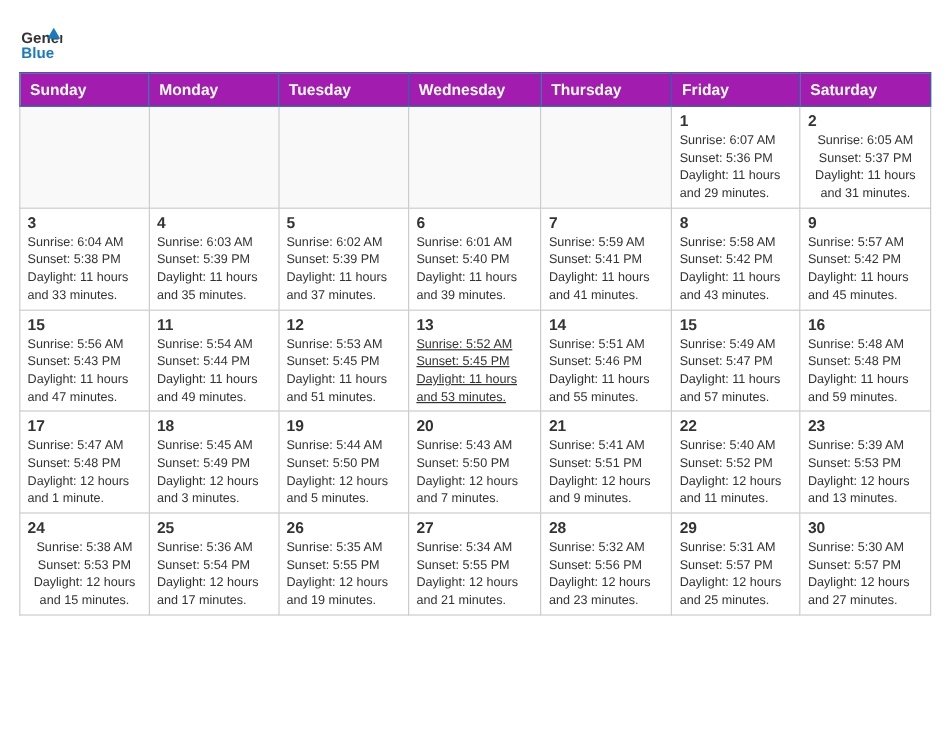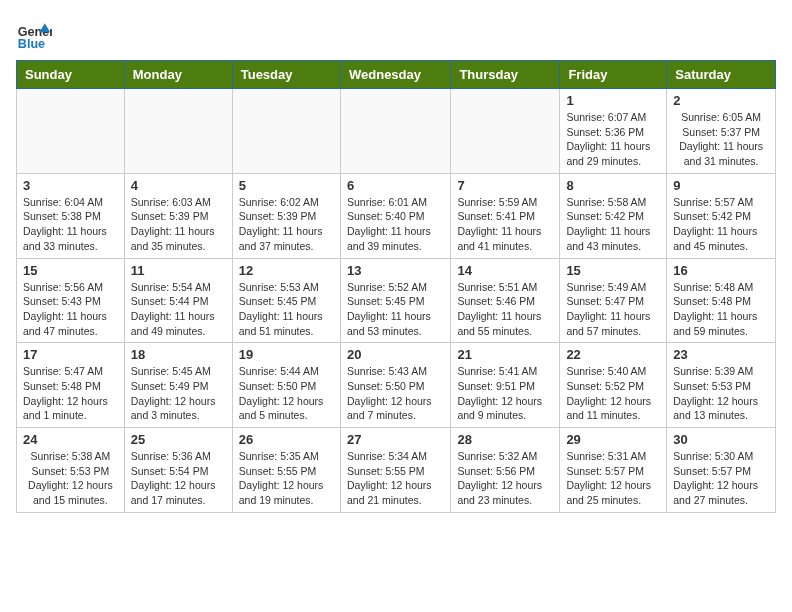--- a/index.html
+++ b/index.html
@@ -36,21 +36,21 @@
     .subtitle {
       font-size: 16px;
       color: #333;
     }
     .calendar {
       width: 100%;
       border-collapse: collapse;
       border: 1px solid #ccc;
     }
     .calendar th {
-      background-color: #4d7c0f;
+      background-color: #a21caf;
       color: #fff;
       text-align: left;
       padding: 6px 8px;
       font-size: 13px;
       border: 1px solid #2569a3;
     }
     .calendar td {
       border: 1px solid #ccc;
       vertical-align: top;
       padding: 4px 6px;
@@ -196,21 +196,21 @@
         </td>
         <td>
           <span class="day-num">12</span>
           <div class="day-info" style="white-space: pre-line;">Sunrise: 5:53 AM
 Sunset: 5:45 PM
 Daylight: 11 hours
 and 51 minutes.</div>
         </td>
         <td>
           <span class="day-num">13</span>
-          <div class="day-info" style="white-space: pre-line;">Sunrise: 5:52 AM
+          <div class="day-info" style="white-space: pre-line; text-decoration: underline;">Sunrise: 5:52 AM
 Sunset: 5:45 PM
 Daylight: 11 hours
 and 53 minutes.</div>
         </td>
         <td>
           <span class="day-num">14</span>
           <div class="day-info" style="white-space: pre-line;">Sunrise: 5:51 AM
 Sunset: 5:46 PM
 Daylight: 11 hours
 and 55 minutes.</div>
@@ -255,21 +255,21 @@
         <td>
           <span class="day-num">20</span>
           <div class="day-info" style="white-space: pre-line;">Sunrise: 5:43 AM
 Sunset: 5:50 PM
 Daylight: 12 hours
 and 7 minutes.</div>
         </td>
         <td>
           <span class="day-num">21</span>
           <div class="day-info" style="white-space: pre-line;">Sunrise: 5:41 AM
-Sunset: 9:51 PM
+Sunset: 5:51 PM
 Daylight: 12 hours
 and 9 minutes.</div>
         </td>
         <td>
           <span class="day-num">22</span>
           <div class="day-info" style="white-space: pre-line;">Sunrise: 5:40 AM
 Sunset: 5:52 PM
 Daylight: 12 hours
 and 11 minutes.</div>
         </td>

